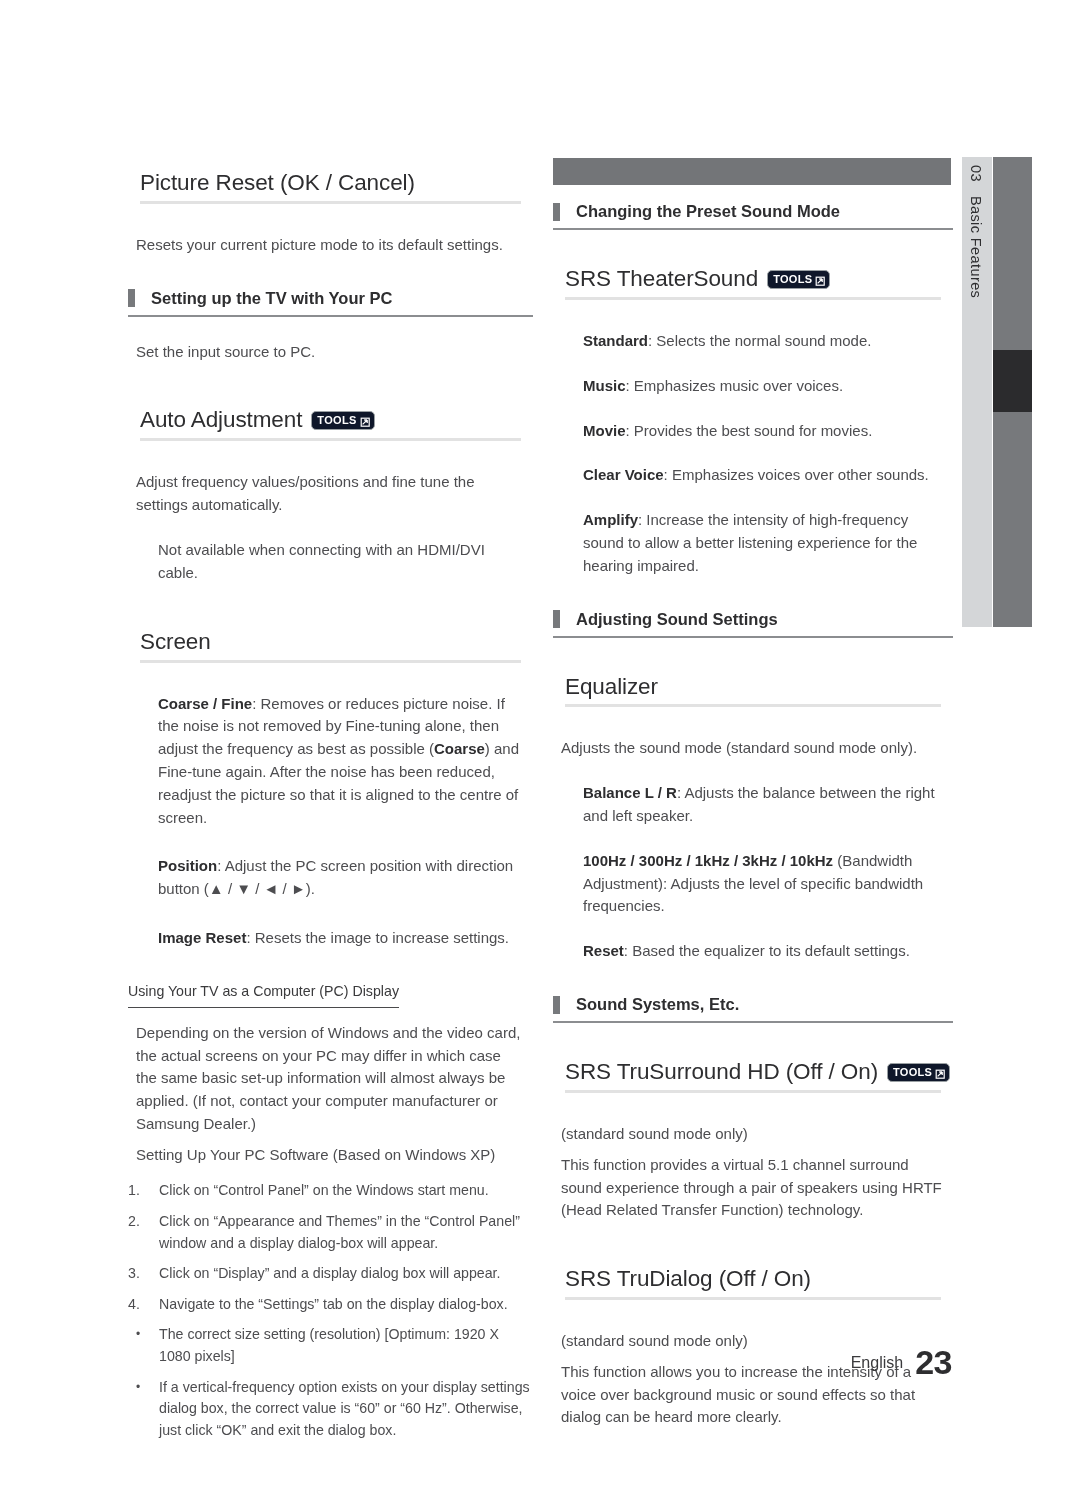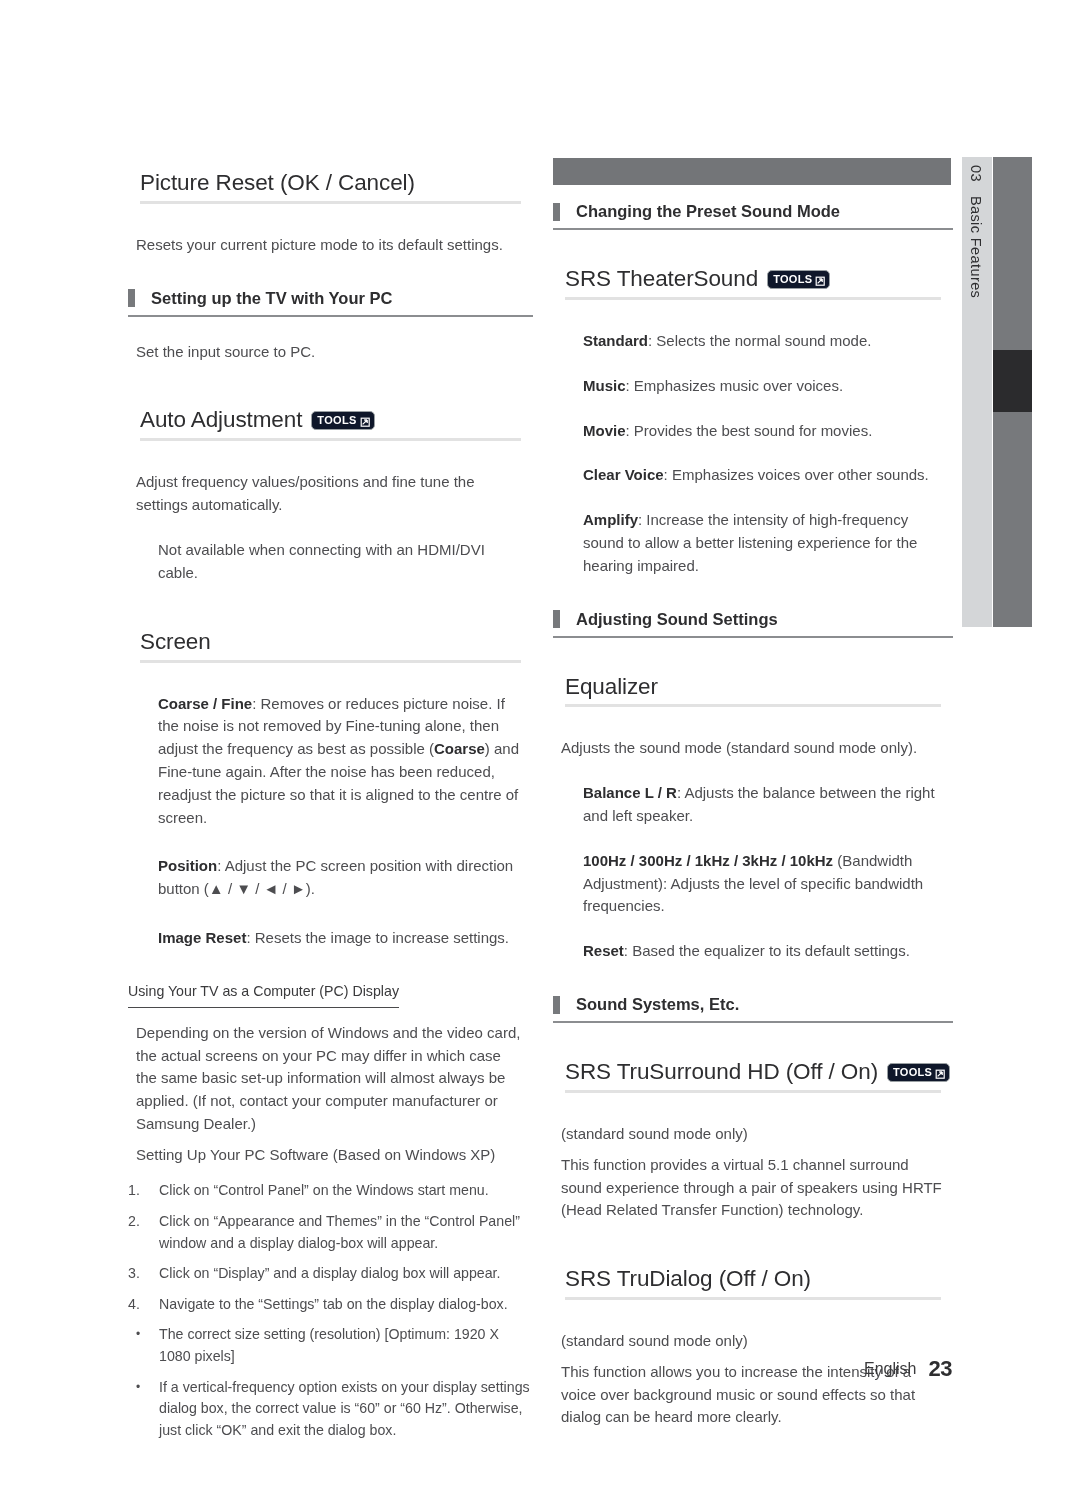--- a/index.html
+++ b/index.html
@@ -217,21 +217,21 @@
     bottom: 112px;
     display: flex;
     align-items: center;
   }
   .footer .lang {
     font-size: 16px;
     color: #3a3a3c;
     margin-right: 12px;
   }
   .footer .pnum {
-    font-size: 22px;
+    font-size: 34px;
     font-weight: bold;
     color: #2e2e30;
     letter-spacing: -0.5px;
   }
 </style>
 </head>
 <body>
 
 <div class="page">
 

